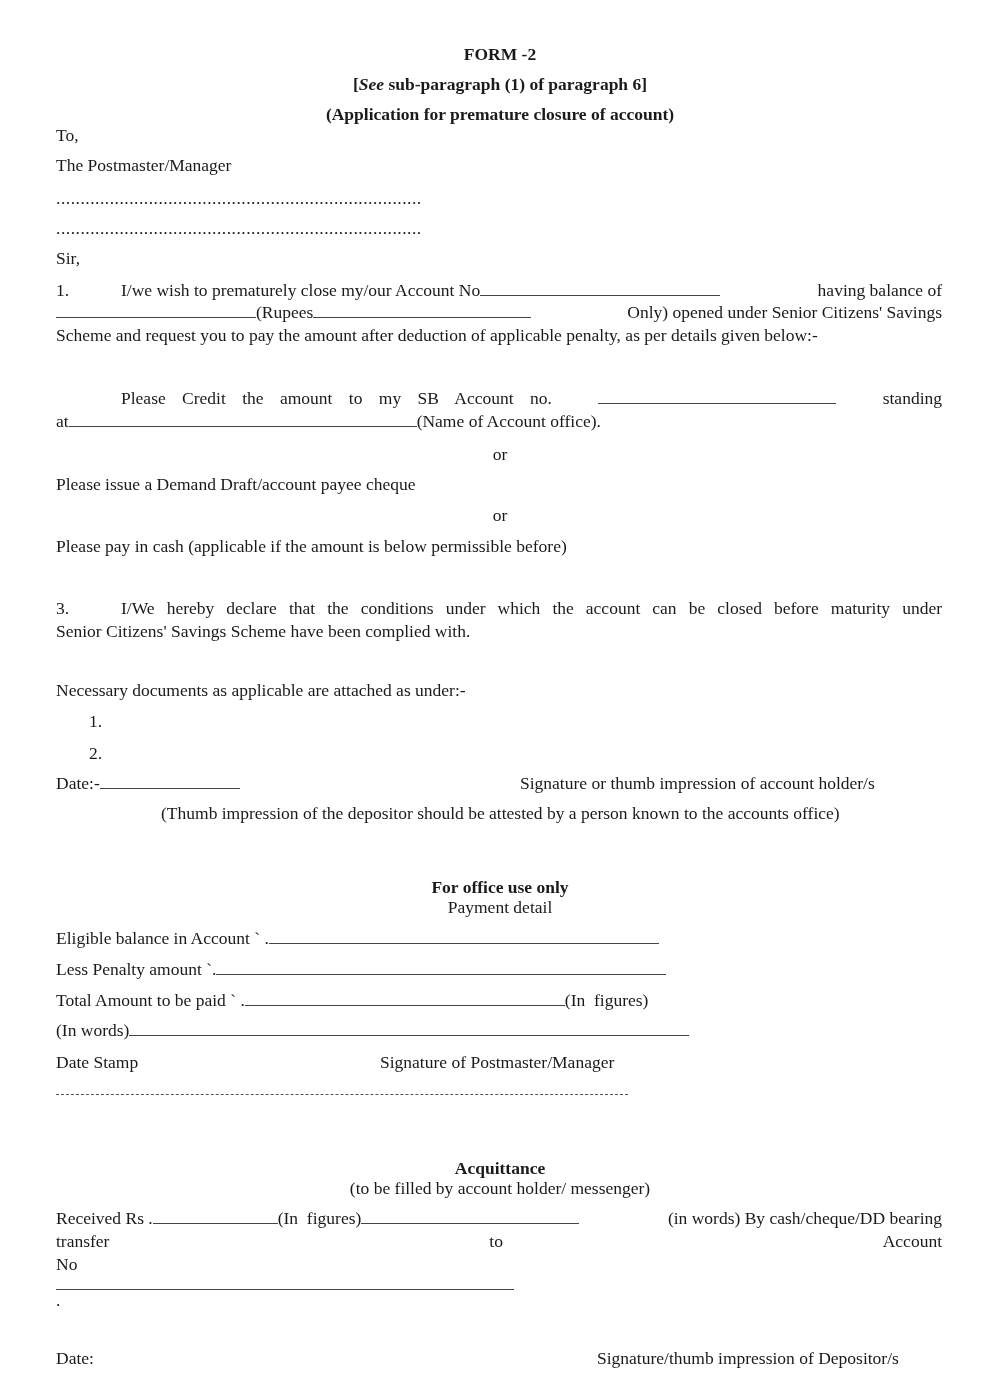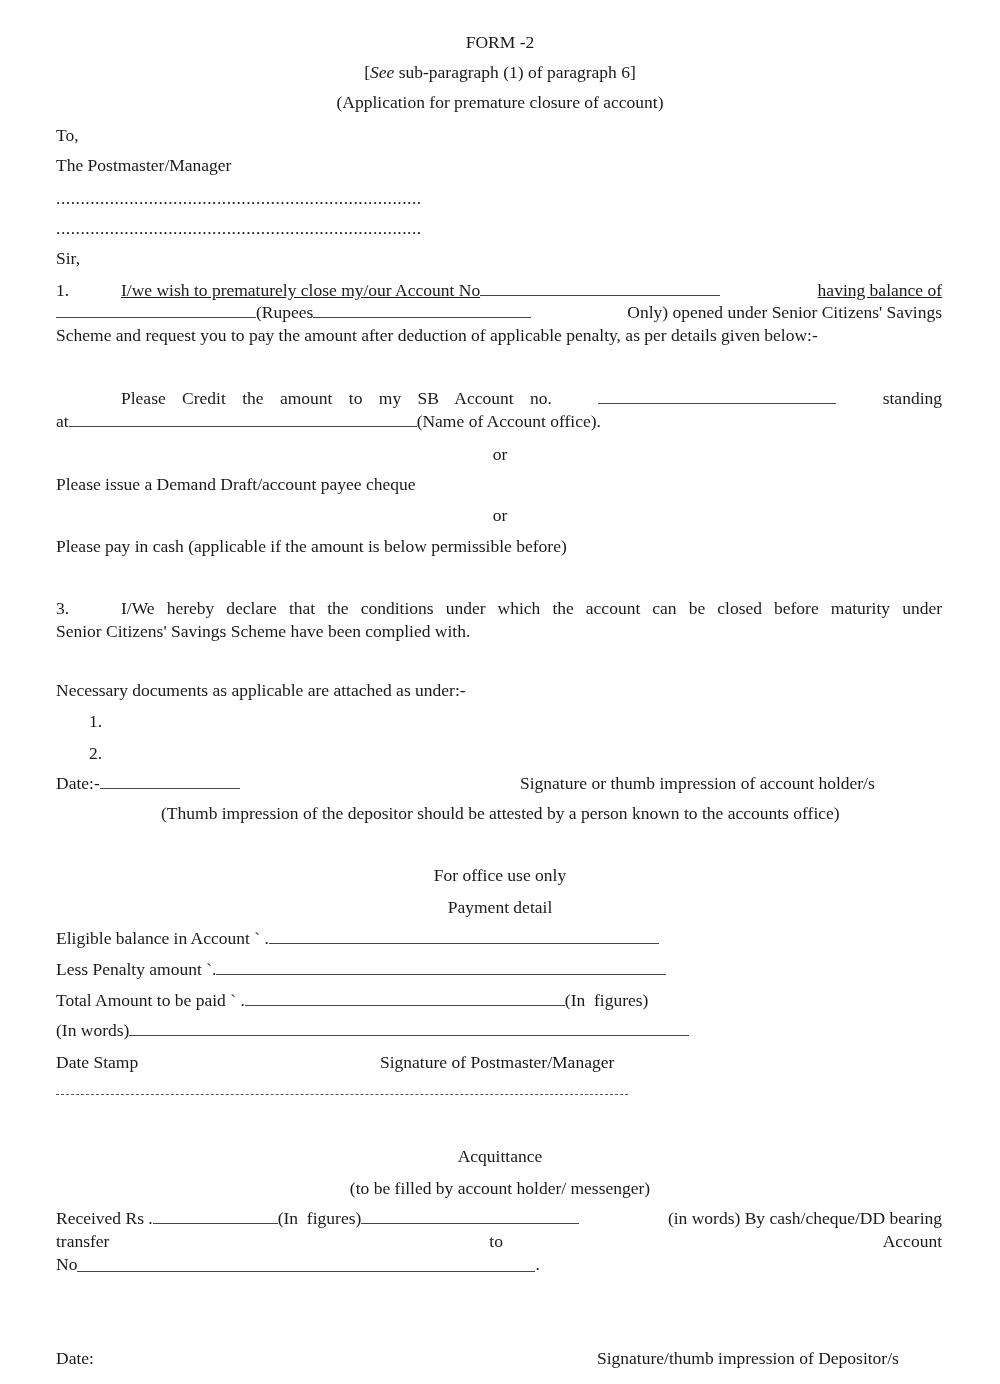--- a/index.html
+++ b/index.html
@@ -3,39 +3,39 @@
 <meta charset="utf-8">
 <style>
   html, body { margin: 0; padding: 0; background: #ffffff; }
   body {
     width: 1000px; height: 1384px; position: relative; overflow: hidden;
     font-family: "Liberation Serif", "DejaVu Serif", serif;
     color: #1a1a1a; font-size: 17.5px;
   }
   .abs { position: absolute; white-space: nowrap; }
   .center { left: 0; width: 1000px; text-align: center; }
-  .bold { font-weight: normal; }
+  .bold { font-weight: bold; margin-top: 12px; }
   .blank { display: inline-block; border-bottom: 1px solid #444; height: 14px; vertical-align: baseline; }
   .dots { letter-spacing: 0.5px; }
 </style>
 </head>
 <body>
 
 <div class="abs center bold" style="top:32px;">FORM -2</div>
 <div class="abs center bold" style="top:62px;"><span>[</span><i>See</i><span> sub-paragraph (1) of paragraph 6]</span></div>
 <div class="abs center bold" style="top:92px;">(Application for premature closure of account)</div>
 
 <div class="abs" style="top:125px; left:56px;">To,</div>
 <div class="abs" style="top:155px; left:56px;text-align:center;">The Postmaster/Manager</div>
 <div class="abs dots" style="top:188px; left:56px;">...........................................................................</div>
 <div class="abs dots" style="top:218px; left:56px;">...........................................................................</div>
 <div class="abs" style="top:248px; left:56px;">Sir,</div>
 
 <div class="abs" style="top:280px; left:56px;">1.</div>
-<div class="abs" style="top:280px; left:121px; width:821px; display:flex; align-items:baseline;text-decoration:underline;">
+<div class="abs" style="top:280px; left:121px; width:821px; display:flex; align-items:baseline;">
   <span>I/we wish to prematurely close my/our Account No</span>
   <span class="blank" style="width:240px;"></span>
   <span style="margin-left:auto;">having balance of</span>
 </div>
 <div class="abs" style="top:302px; left:56px; width:886px; display:flex; align-items:baseline;">
   <span class="blank" style="width:200px;"></span>
   <span>(Rupees</span>
   <span class="blank" style="width:218px;"></span>
   <span style="margin-left:auto;">Only) opened under Senior Citizens' Savings</span>
 </div>
@@ -103,20 +103,20 @@
   <span class="blank" style="width:125px;"></span>
   <span style="white-space:pre;">(In  figures)</span>
   <span class="blank" style="width:218px;"></span>
   <span style="margin-left:auto;">(in words) By cash/cheque/DD bearing</span>
 </div>
 <div class="abs" style="top:1231px; left:56px; width:886px; display:flex; align-items:baseline; justify-content:space-between;">
   <span>transfer</span>
   <span>to</span>
   <span>Account</span>
 </div>
-<div class="abs" style="top:1254px; left:56px; display:flex; align-items:center;">
+<div class="abs" style="top:1254px; left:56px; display:flex; align-items:flex-start;flex-direction:column;">
   <span>No</span>
   <span class="blank" style="width:458px;"></span>
   <span>.</span>
 </div>
 
 <div class="abs" style="top:1348px; left:56px;">Date:</div>
 <div class="abs" style="top:1348px; left:597px;">Signature/thumb impression of Depositor/s</div>
 
 </body></html>

